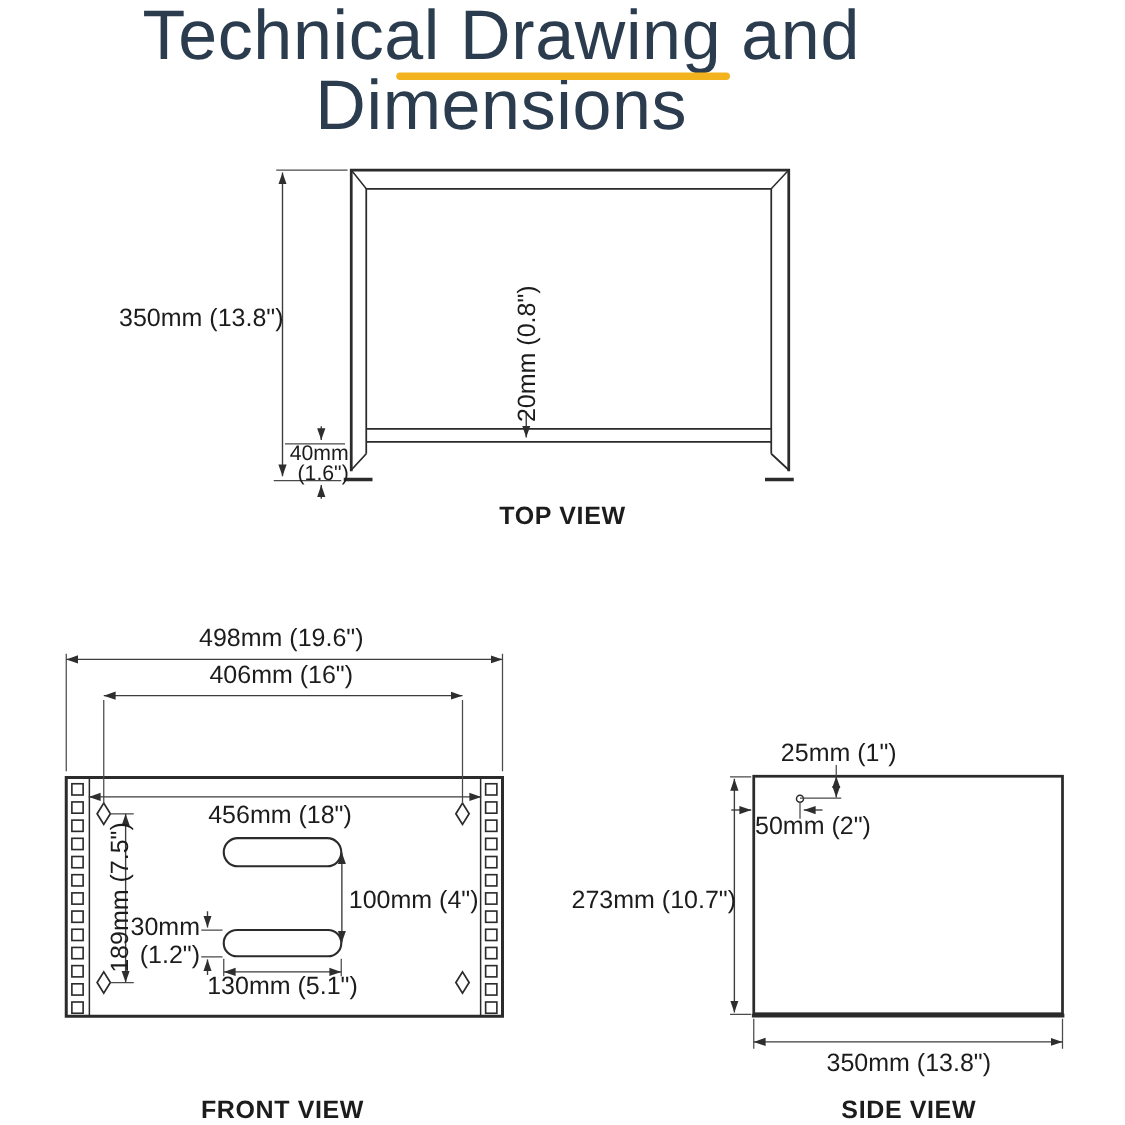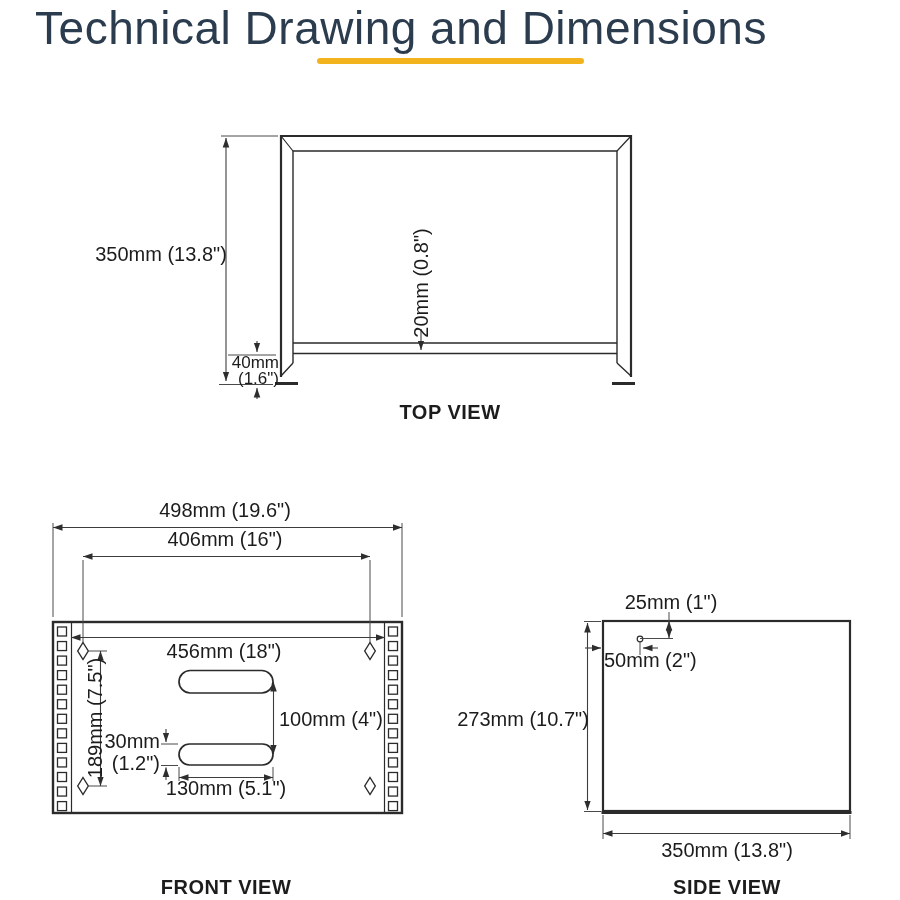--- a/index.html
+++ b/index.html
@@ -2,21 +2,21 @@
 <html><head>
 <meta charset="utf-8">
 <style>
   html,body{margin:0;padding:0;}
   body{
     width:900px;height:900px;position:relative;background:#ffffff;
     font-family:"Liberation Sans", sans-serif;overflow:hidden;
   }
   .page-title{
     position:absolute;left:0;top:0;width:802px;text-align:center;
-    font-size:46px;font-weight:300;letter-spacing:0.5px;line-height:56px;
+    font-size:56px;font-weight:300;letter-spacing:0.5px;line-height:56px;
     color:#2b3c4e;
   }
   .title-underline{
     position:absolute;left:317px;top:58px;width:267px;height:5.5px;
     border-radius:3px;background:#F2B31E;
   }
   svg{position:absolute;left:0;top:0;}
   .shape{stroke:#2b2b2b;fill:none;}
   .thin{stroke:#2b2b2b;fill:none;}
   .dim{stroke:#3d3d3d;stroke-width:1.1;fill:none;}

